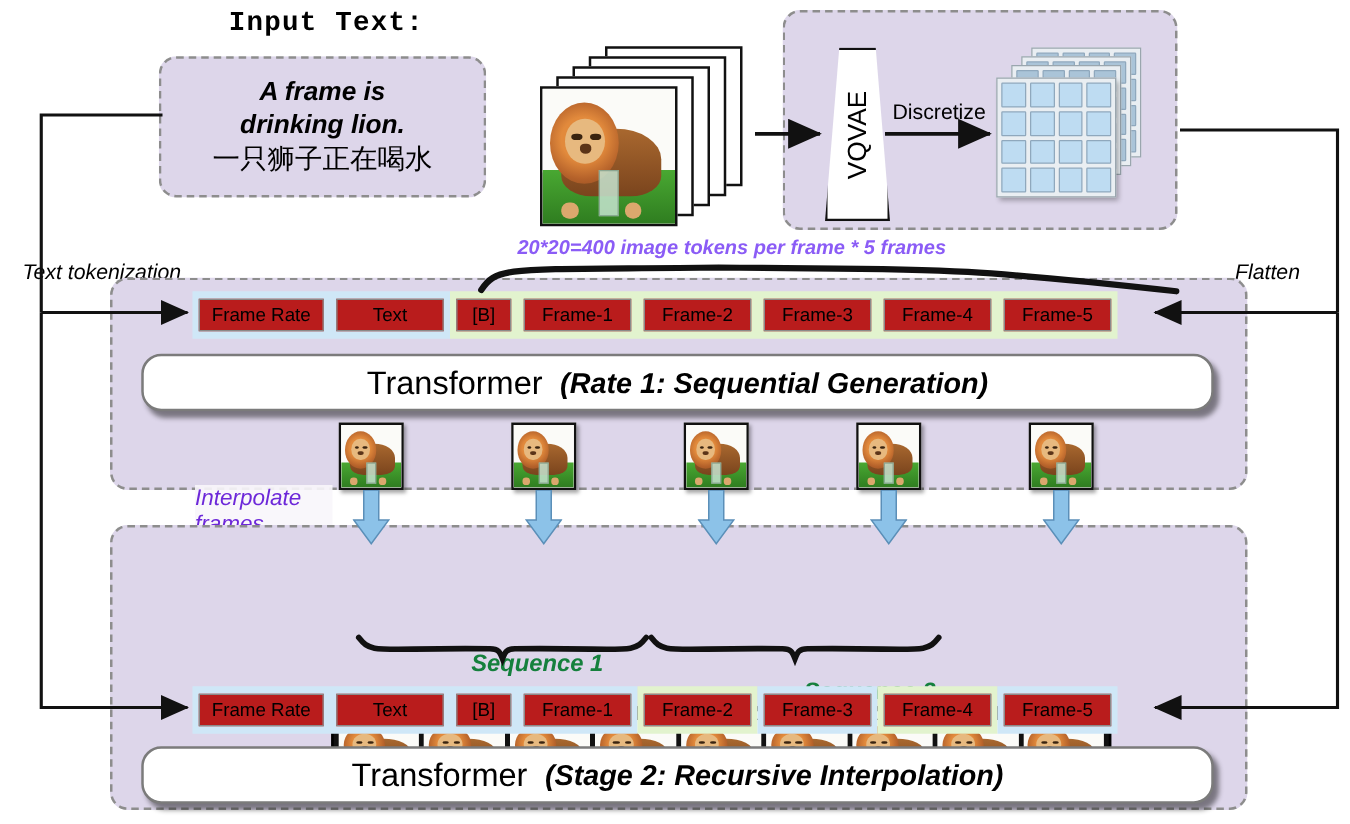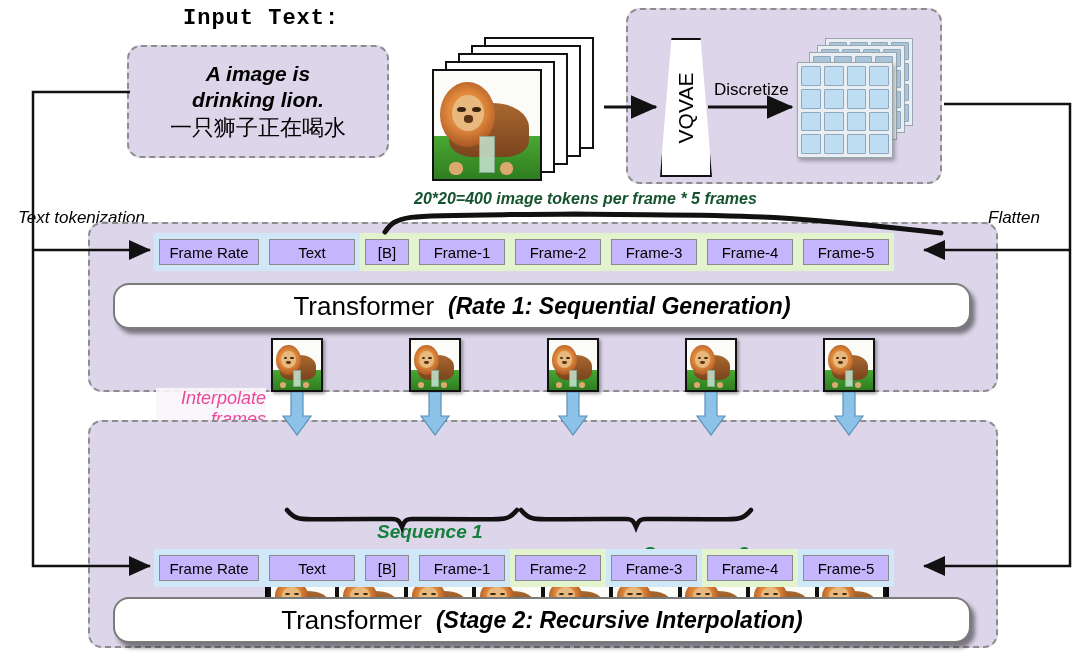--- a/index.html
+++ b/index.html
@@ -149,21 +149,21 @@
   }
   .token-row {
     position:absolute;
     display: flex;
     align-items: center;
   }
   .seg { display: flex; align-items: center; height: 100%; }
   .seg.blue  { background: #cfe7f7; }
   .seg.green { background: #e2f3ce; }
   .tokbox {
-    background: #c4b5fd;
+    background: #b91c1c;
     border: 1.5px solid #8a8a8a;
     font-size: 15px; color: #000;
     display: flex; align-items: center; justify-content: center;
     height: 26px;
     margin: 0 5px;
     white-space: nowrap;
   }
   .transformer {
     background: #ffffff;
     border: 2px solid #7b7b7b;
@@ -191,42 +191,42 @@
   .perf.top { top: 2px; }
   .perf.bot { bottom: 2px; }
   .perf i { flex:1; background:#fff; display:block; }
   .filmstrip .cell { flex:1; height: 100%; border:0; }
 
   
   .italic-lbl {
     font-style: italic; font-size: 17px; color:#000; white-space: nowrap;
   }
   .note-lbl {
-    font-style: italic; font-weight: bold; font-size: 16px; color:#14532d; white-space:nowrap;
+    font-style: italic; font-weight: bold; font-size: 16px; color:#8b5cf6; white-space:nowrap;
   }
   .seq-lbl {
     font-style: italic; font-weight: bold; font-size: 19px; color: #15803d; white-space: nowrap;
   }
   .interp-lbl {
-    font-style: italic; font-size: 18px; color:#ec4899; text-align:right;
+    font-style: italic; font-size: 18px; color:#6d28d9; text-align:left;
     background: rgba(248,246,251,.9); line-height:1.15;
   }
 
   svg.overlay { position:absolute; left:0; top:0; pointer-events:none; }
 </style>
 </head>
 <body>
 
 <div id="root">
 
   <div class="abs mono-head" style="left:183px; top:6px;">Input Text:</div>
   <div class="abs mono-head" style="left:748px; top:16px; font-size:18px;">Image Tokenizer</div>
 
   <div class="abs text-bubble" style="left:127px; top:45px; width:262px; height:113px;">
-    <div class="en">A image is</div>
+    <div class="en">A frame is</div>
     <div class="en">drinking lion.</div>
     <div class="zh">一只狮子正在喝水</div>
   </div>
 
   <div class="abs" style="left:432px; top:37px; width:170px; height:143px;">
     <div class="stack-sheet" style="left:52px; top:0px;  width:110px; height:112px;"></div>
     <div class="stack-sheet" style="left:39px; top:8px;  width:110px; height:112px;"></div>
     <div class="stack-sheet" style="left:26px; top:16px; width:110px; height:112px;"></div>
     <div class="stack-sheet" style="left:13px; top:24px; width:110px; height:112px;"></div>
     <div class="stack-sheet lionimg" style="left:0px; top:32px; width:110px; height:112px;">

